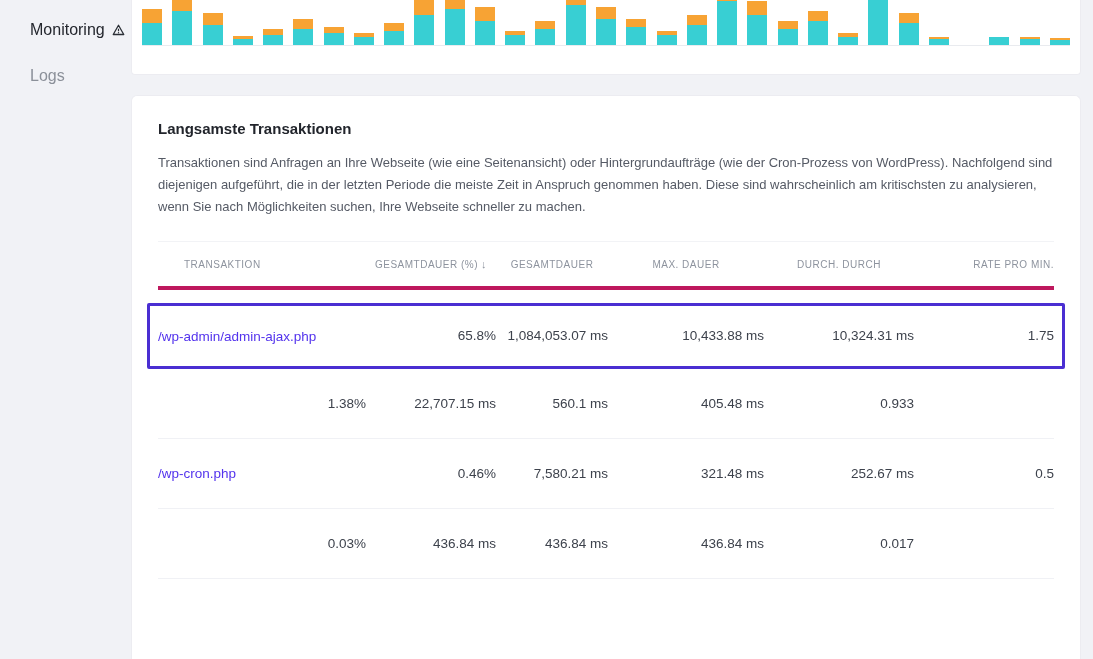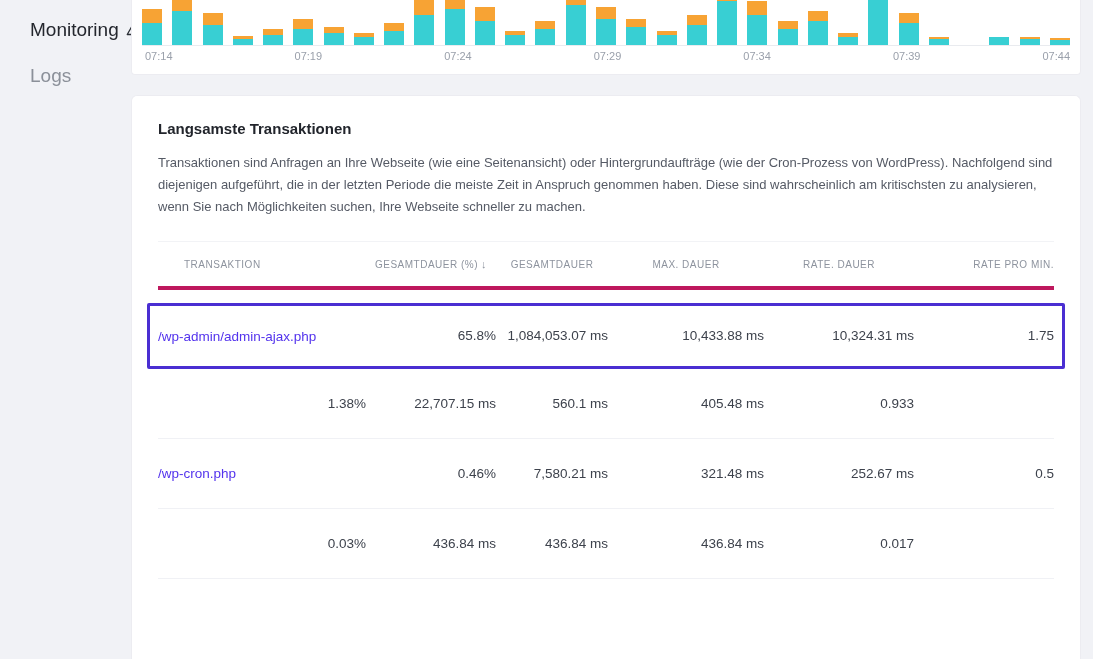--- a/index.html
+++ b/index.html
@@ -10,21 +10,21 @@
     position: relative;
     overflow: hidden;
     color: #3d424c;
   }
 
   
   .sidebar { position: absolute; left: 0; top: 0; width: 131px; padding-top: 18px; }
   .side-item {
     display: flex; align-items: center; gap: 7px;
     padding: 0 0 0 30px; height: 24px; margin-bottom: 22px;
-    font-size: 19px; cursor: pointer;
+    font-size: 16px; cursor: pointer;
   }
   .side-item.active { color: #24272e; font-weight: 400; }
   .side-item.muted  { color: #8b9099; }
   .side-icon { display: inline-flex; align-items: center; }
 
   
   .content { position: absolute; left: 131px; top: 0; width: 950px; }
 
   
   .chart-card {
@@ -220,43 +220,34 @@
         </div>
         <div class="bar">
           <div class="seg" style="height: 2px; background: rgb(247, 163, 52);"></div>
           <div class="seg" style="height: 6px; background: rgb(56, 207, 211);"></div>
         </div>
         <div class="bar">
           <div class="seg" style="height: 2px; background: rgb(247, 163, 52);"></div>
           <div class="seg" style="height: 5px; background: rgb(56, 207, 211);"></div>
         </div>
       </div>
-    <div class="axis-labels">
-        <span>07:14</span>
-        <span>07:19</span>
-        <span>07:24</span>
-        <span>07:29</span>
-        <span>07:34</span>
-        <span>07:39</span>
-        <span>07:44</span>
-      </div>
   </section>
 
   <section class="table-card">
     <h3 class="panel-title">Langsamste Transaktionen</h3>
     <p class="panel-desc">Transaktionen sind Anfragen an Ihre Webseite (wie eine Seitenansicht) oder Hintergrundaufträge (wie der Cron-Prozess von WordPress). Nachfolgend sind diejenigen aufgeführt, die in der letzten Periode die meiste Zeit in Anspruch genommen haben. Diese sind wahrscheinlich am kritischsten zu analysieren, wenn Sie nach Möglichkeiten suchen, Ihre Webseite schneller zu machen.</p>
 
     <div class="grid-row thead">
       <div class="th first">TRANSAKTION</div>
       <div class="th">
         <span>GESAMTDAUER (%)</span><span class="sort-arrow">↓</span>
       </div>
       <div class="th">GESAMTDAUER</div>
       <div class="th">MAX. DAUER</div>
-      <div class="th">RATE. DAUER</div>
+      <div class="th">DURCH. DURCH</div>
       <div class="th last">RATE PRO MIN.</div>
     </div>
 
     <div class="highlight">
       <div class="grid-row row">
         <a class="txn">/wp-admin/admin-ajax.php</a>
         <div class="cell-num">65.8%</div>
         <div class="cell-num">1,084,053.07 ms</div>
         <div class="cell-num">10,433.88 ms</div>
         <div class="cell-num">10,324.31 ms</div>

